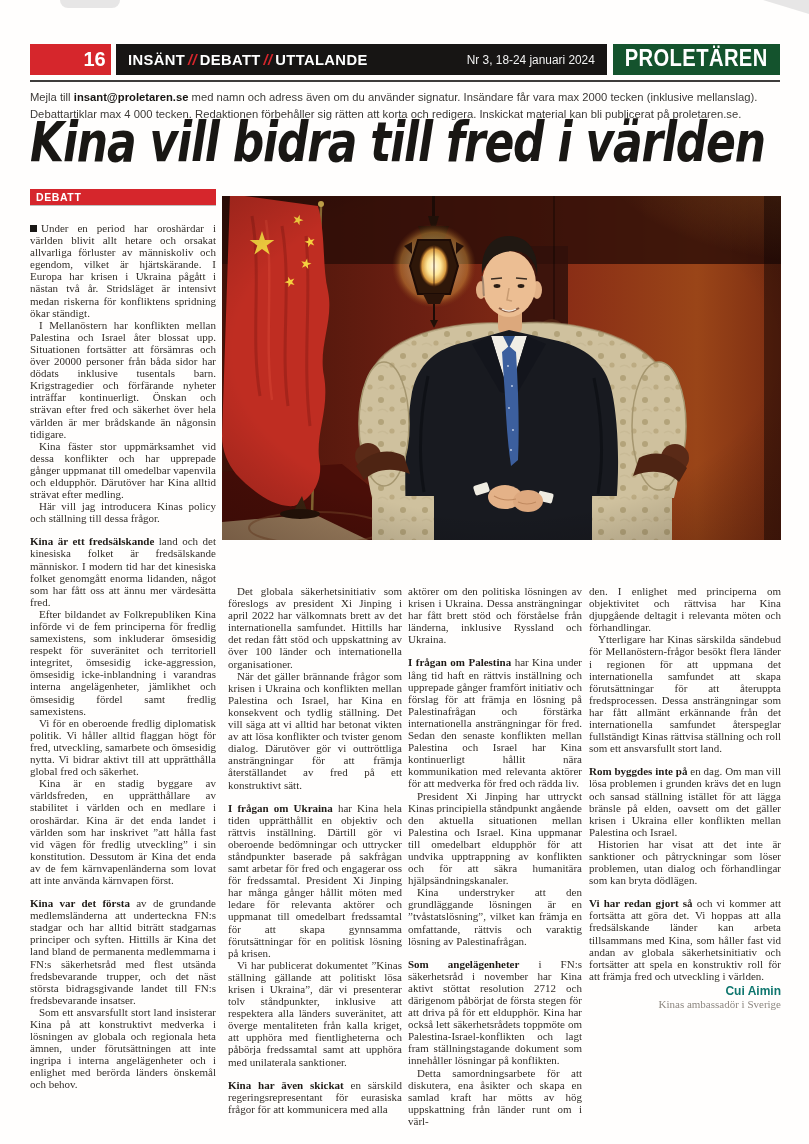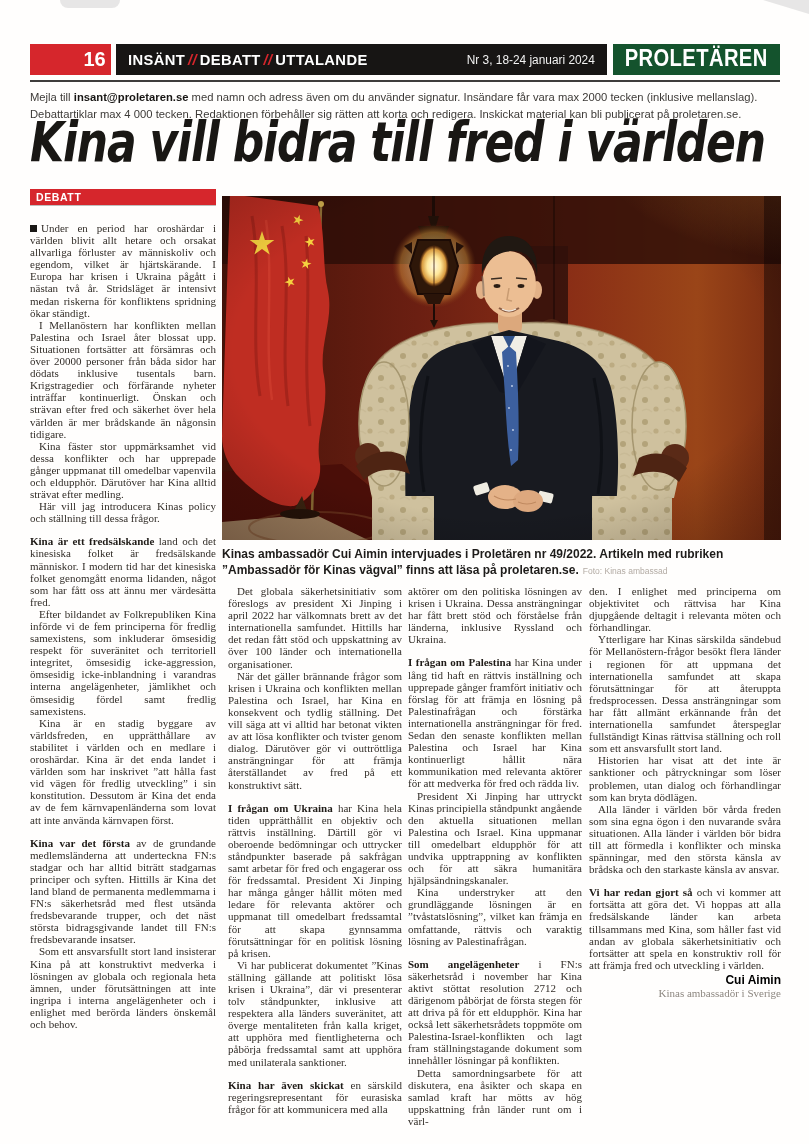--- a/index.html
+++ b/index.html
@@ -54,21 +54,21 @@
   .col-1{left:30px;top:222px;width:186px;height:912px;}
   .col-2{left:228px;top:585px;width:174px;height:559px;}
   .col-3{left:408px;top:585px;width:174px;height:559px;}
   .col-4{left:589px;top:585px;width:192px;height:559px;}
   .para{margin:0;}
   .para.ind{text-indent:9px;}
   .para.sec{margin-top:11px;}
   .para b{color:#1f1b17;}
   .sq{display:inline-block;width:7px;height:7px;background:#1a1816;margin-right:4px;vertical-align:baseline;}
   .signature{margin-top:3px;text-align:right;}
-  .sig-name{font-weight:bold;font-size:12px;color:#000000;font-family:"Liberation Sans",sans-serif;}
+  .sig-name{font-weight:bold;font-size:12px;color:#0f766e;font-family:"Liberation Sans",sans-serif;}
   .sig-role{font-size:11px;color:#8d8780;margin-top:1px;}
 </style>
 </head>
 <body>
 
 <div class="page">
 
   <div class="smudge tl"></div>
   <div class="smudge tr"></div>
 
@@ -223,31 +223,29 @@
         <path d="M134,270 C150,254 168,252 182,260 L188,278 C168,270 152,274 142,284 Z" fill="#4e2413"></path>
         <path d="M465,272 C449,256 431,254 417,262 L411,280 C431,272 447,276 457,286 Z" fill="#4e2413"></path>
         <rect x="150" y="300" width="62" height="44" fill="url(#chairPat)"></rect>
         <rect x="370" y="300" width="80" height="44" fill="url(#chairPat)"></rect>
       </g>
 
       <rect x="0" y="0" width="559" height="344" fill="url(#vign)"></rect>
     </svg>
   </div>
 
-  <div class="caption">
-    <span>Kinas ambassadör Cui Aimin intervjuades i Proletären nr 49/2022. Artikeln med rubriken ”Ambassadör för Kinas vägval” finns att läsa på proletaren.se.</span><span class="credit">Foto: Kinas ambassad</span>
-  </div>
 
   <div class="col col-1">
       <p class="para"><span class="sq"></span>Under en period har oroshärdar i världen blivit allt hetare och orsakat allvarliga förluster av människoliv och egendom, vilket är hjärtskärande. I Europa har krisen i Ukraina pågått i nästan två år. Stridsläget är intensivt medan riskerna för konfliktens spridning ökar ständigt.</p>
       <p class="para ind">I Mellanöstern har konflikten mellan Palestina och Israel åter blossat upp. Situationen fortsätter att försämras och över 20000 personer från båda sidor har dödats inklusive tusentals barn. Krigstragedier och förfärande nyheter inträffar kontinuerligt. Önskan och strävan efter fred och säkerhet över hela världen är mer brådskande än någonsin tidigare.</p>
       <p class="para ind">Kina fäster stor uppmärksamhet vid dessa konflikter och har upprepade gånger uppmanat till omedelbar vapenvila och eldupphör. Därutöver har Kina alltid strävat efter medling.</p>
       <p class="para ind">Här vill jag introducera Kinas policy och ställning till dessa frågor.</p>
       <p class="para sec"><b>Kina är ett fredsälskande</b> land och det kinesiska folket är fredsälskande människor. I modern tid har det kinesiska folket genomgått enorma lidanden, något som har fått oss att ännu mer värdesätta fred.</p>
       <p class="para ind">Efter bildandet av Folkrepubliken Kina införde vi de fem principerna för fredlig samexistens, som inkluderar ömsesidig respekt för suveränitet och territoriell integritet, ömsesidig icke-aggression, ömsesidig icke-inblandning i varandras interna angelägenheter, jämlikhet och ömsesidig fördel samt fredlig samexistens.</p>
+      <p class="para ind">Vi för en oberoende fredlig diplomatisk politik. Vi håller alltid flaggan högt för fred, utveckling, samarbete och ömsesidig nytta. Vi bidrar aktivt till att upprätthålla global fred och säkerhet.</p>
       <p class="para ind">Kina är en stadig byggare av världsfreden, en upprätthållare av stabilitet i världen och en medlare i oroshärdar. Kina är det enda landet i världen som har inskrivet ”att hålla fast vid vägen för fredlig utveckling” i sin konstitution. Dessutom är Kina det enda av de fem kärnvapenländerna som lovat att inte använda kärnvapen först.</p>
       <p class="para sec"><b>Kina var det första</b> av de grundande medlemsländerna att underteckna FN:s stadgar och har alltid biträtt stadgarnas principer och syften. Hittills är Kina det land bland de permanenta medlemmarna i FN:s säkerhetsråd med flest utsända fredsbevarande trupper, och det näst största bidragsgivande landet till FN:s fredsbevarande insatser.</p>
       <p class="para ind">Som ett ansvarsfullt stort land insisterar Kina på att konstruktivt medverka i lösningen av globala och regionala heta ämnen, under förutsättningen att inte ingripa i interna angelägenheter och i enlighet med berörda länders önskemål och behov.</p>
     </div>
   <div class="col col-2">
       <p class="para ind">Det globala säkerhetsinitiativ som föreslogs av president Xi Jinping i april 2022 har välkomnats brett av det internationella samfundet. Hittills har det redan fått stöd och uppskattning av över 100 länder och internationella organisationer.</p>
       <p class="para ind">När det gäller brännande frågor som krisen i Ukraina och konflikten mellan Palestina och Israel, har Kina en konsekvent och tydlig ställning. Det vill säga att vi alltid har betonat vikten av att lösa konflikter och tvister genom dialog. Därutöver gör vi outtröttliga ansträngningar för att främja återställandet av fred på ett konstruktivt sätt.</p>
       <p class="para sec"><b>I frågan om Ukraina</b> har Kina hela tiden upprätthållit en objektiv och rättvis inställning. Därtill gör vi oberoende bedömningar och uttrycker ståndpunkter baserade på sakfrågan samt arbetar för fred och engagerar oss för fredssamtal. President Xi Jinping har många gånger hållit möten med ledare för relevanta aktörer och uppmanat till omedelbart fredssamtal för att skapa gynnsamma förutsättningar för en politisk lösning på krisen.</p>
       <p class="para ind">Vi har publicerat dokumentet ”Kinas ställning gällande att politiskt lösa krisen i Ukraina”, där vi presenterar tolv ståndpunkter, inklusive att respektera alla länders suveränitet, att överge mentaliteten från kalla kriget, att upphöra med fientligheterna och påbörja fredssamtal samt att upphöra med unilaterala sanktioner.</p>
       <p class="para sec"><b>Kina har även skickat</b> en särskild regeringsrepresentant för eurasiska frågor för att kommunicera med alla</p>
@@ -257,22 +255,22 @@
       <p class="para sec"><b>I frågan om Palestina</b> har Kina under lång tid haft en rättvis inställning och upprepade gånger framfört initiativ och förslag för att främja en lösning på Palestinafrågan och förstärka internationella ansträngningar för fred. Sedan den senaste konflikten mellan Palestina och Israel har Kina kontinuerligt hållit nära kommunikation med relevanta aktörer för att medverka för fred och rädda liv.</p>
       <p class="para ind">President Xi Jinping har uttryckt Kinas principiella ståndpunkt angående den aktuella situationen mellan Palestina och Israel. Kina uppmanar till omedelbart eldupphör för att undvika upptrappning av konflikten och för att säkra humanitära hjälpsändningskanaler.</p>
       <p class="para ind">Kina understryker att den grundläggande lösningen är en ”tvåstatslösning”, vilket kan främja en omfattande, rättvis och varaktig lösning av Palestinafrågan.</p>
       <p class="para sec"><b>Som angelägenheter</b> i FN:s säkerhetsråd i november har Kina aktivt stöttat resolution 2712 och därigenom påbörjat de första stegen för att driva på för ett eldupphör. Kina har också lett säkerhetsrådets toppmöte om Palestina-Israel-konflikten och lagt fram ställningstagande dokument som innehåller lösningar på konflikten.</p>
       <p class="para ind">Detta samordningsarbete för att diskutera, ena åsikter och skapa en samlad kraft har mötts av hög uppskattning från länder runt om i värl-</p>
     </div>
   <div class="col col-4">
     <div>
         <p class="para">den. I enlighet med principerna om objektivitet och rättvisa har Kina djupgående deltagit i relevanta möten och förhandlingar.</p>
         <p class="para ind">Ytterligare har Kinas särskilda sändebud för Mellanöstern-frågor besökt flera länder i regionen för att uppmana det internationella samfundet att skapa förutsättningar för att återuppta fredsprocessen. Dessa ansträngningar som har fått allmänt erkännande från det internationella samfundet återspeglar fullständigt Kinas rättvisa ställning och roll som ett ansvarsfullt stort land.</p>
+        <p class="para sec"><b>Rom byggdes inte på</b> en dag. Om man vill lösa problemen i grunden krävs det en lugn och sansad ställning istället för att lägga bränsle på elden, oavsett om det gäller krisen i Ukraina eller konflikten mellan Palestina och Israel.</p>
         <p class="para ind">Historien har visat att det inte är sanktioner och påtryckningar som löser problemen, utan dialog och förhandlingar som kan bryta dödlägen.</p>
-        <p class="para ind">Alla länder i världen bör vårda freden som sina egna ögon i den nuvarande svåra situationen. Alla länder i världen bör bidra till att förmedla i konflikter och minska spänningar, med den största känsla av brådska och den starkaste känsla av ansvar.</p>
         <p class="para sec"><b>Vi har redan gjort så</b> och vi kommer att fortsätta att göra det. Vi hoppas att alla fredsälskande länder kan arbeta tillsammans med Kina, som håller fast vid andan av globala säkerhetsinitiativ och fortsätter att spela en konstruktiv roll för att främja fred och utveckling i världen.</p>
       </div>
     <div class="signature">
       <div class="sig-name">Cui Aimin</div>
       <div class="sig-role">Kinas ambassadör i Sverige</div>
     </div>
   </div>
 
 </div>
 

